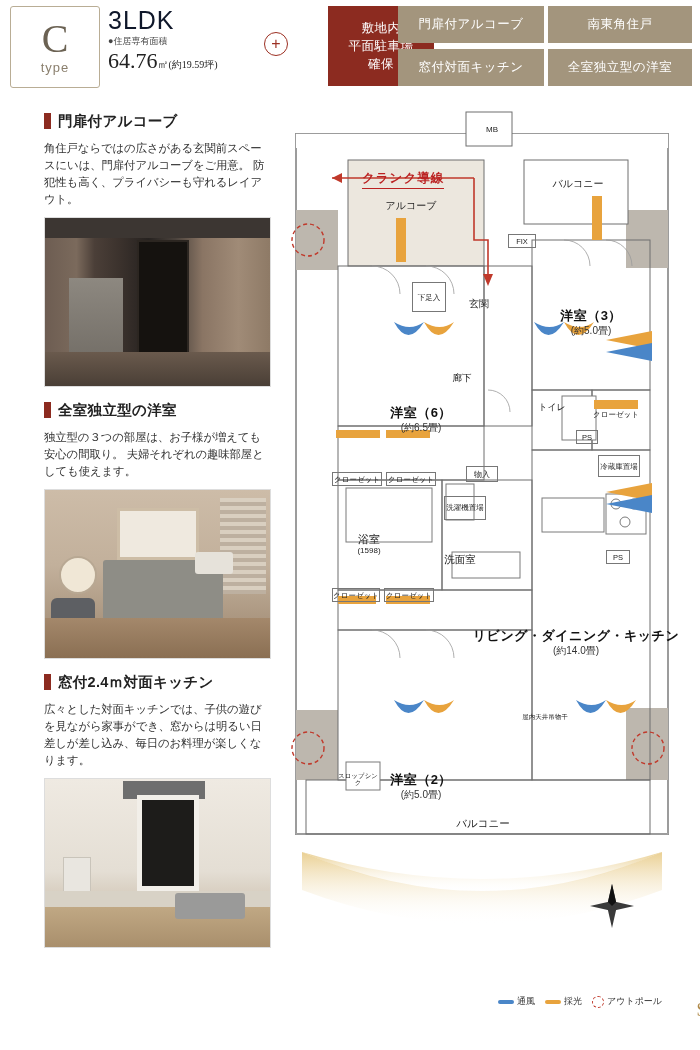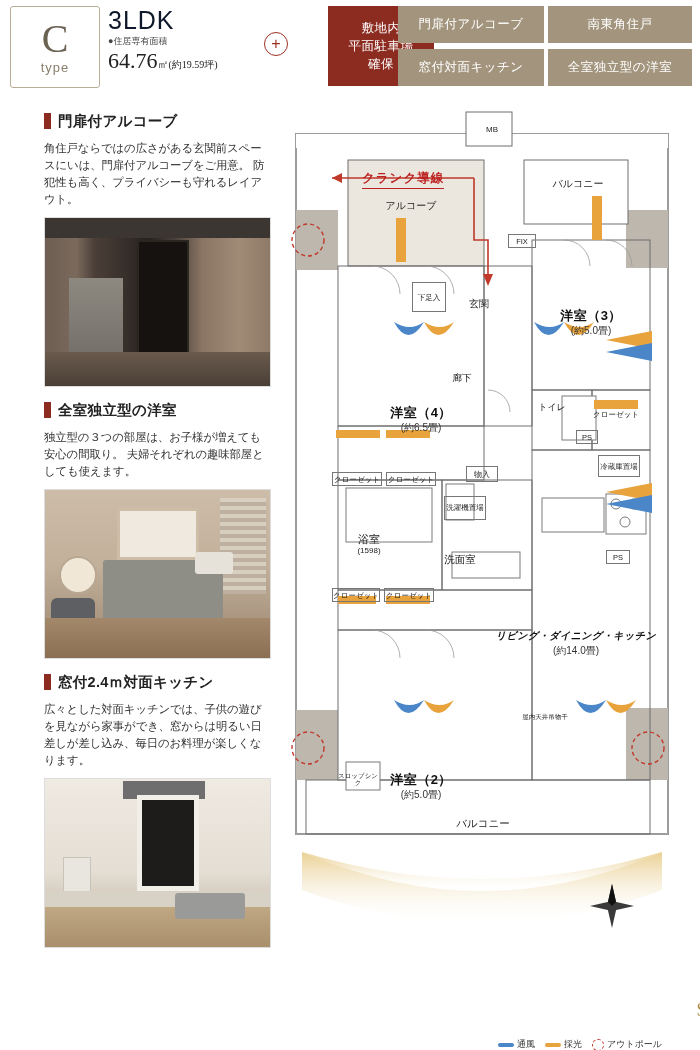--- a/index.html
+++ b/index.html
@@ -102,21 +102,21 @@
     display:flex;align-items:center;justify-content:center;line-height:9px;
   }
   .crank{
     position:absolute;left:86px;top:70px;font-size:12.5px;font-weight:bold;color:#b22;letter-spacing:1px;
     border-bottom:1px solid #b22;padding-bottom:1px;
   }
   .southview{
     position:absolute;left:300px;top:900px;width:330px;text-align:center;
     font-family:"Liberation Serif",serif;font-size:18px;color:#b08a4a;letter-spacing:1px;
   }
-  .legend{position:absolute;left:498px;top:1038px;font-size:9px;color:#333;display:flex;gap:10px;align-items:center;}
+  .legend{position:absolute;left:498px;top:995px;font-size:9px;color:#333;display:flex;gap:10px;align-items:center;}
   .legend i{font-style:normal;display:inline-flex;align-items:center;gap:3px;}
   .sw{display:inline-block;width:16px;height:4px;border-radius:2px;}
 </style>
 </head>
 <body>
 
 <div class="header">
   <div class="type-badge">
     <div class="letter">C</div>
     <div class="word">type</div>
@@ -295,33 +295,33 @@
     <g transform="translate(336,806)">
       <polygon points="0,-22 5,0 0,22 -5,0" fill="#3a3a3a"></polygon>
       <polygon points="-22,0 0,5 22,0 0,-5" fill="#3a3a3a"></polygon>
       <polygon points="0,-22 4,-4 0,0 -4,-4" fill="#111"></polygon>
     </g>
   </svg>
 
   <div class="crank">クランク導線</div>
 
   <div class="rname" style="left:80px;top:305px;width:130px;">
-    <b>洋室（4）</b>
+    <b>洋室（6）</b>
     <span>(約6.5畳)</span>
   </div>
   <div class="rname" style="left:80px;top:672px;width:130px;">
     <b>洋室（2）</b>
     <span>(約5.0畳)</span>
   </div>
   <div class="rname" style="left:250px;top:208px;width:130px;">
     <b>洋室（3）</b>
     <span>(約5.0畳)</span>
   </div>
   <div class="rname" style="left:180px;top:528px;width:240px;">
-    <b style="font-size:10px;font-style:italic;">リビング・ダイニング・キッチン</b>
+    <b style="font-size:13px;">リビング・ダイニング・キッチン</b>
     <span>(約14.0畳)</span>
   </div>
 
   <div class="smallbox" style="left:196px;top:18px;width:40px;height:22px;">MB</div>
   <div class="smallbox" style="left:254px;top:76px;width:96px;height:14px;font-size:10px;">バルコニー</div>
   <div class="smallbox" style="left:96px;top:98px;width:78px;height:14px;font-size:10px;">アルコーブ</div>
   <div class="smallbox" style="left:232px;top:134px;width:26px;height:12px;font-size:7.5px;border:1px solid #777;">FIX</div>
   <div class="smallbox" style="left:180px;top:196px;width:46px;height:14px;font-size:10px;">玄関</div>
   <div class="smallbox" style="left:136px;top:182px;width:32px;height:28px;border:1px solid #777;font-size:7.5px;">下足入</div>
   <div class="smallbox" style="left:168px;top:270px;width:36px;height:14px;font-size:9.5px;">廊下</div>

